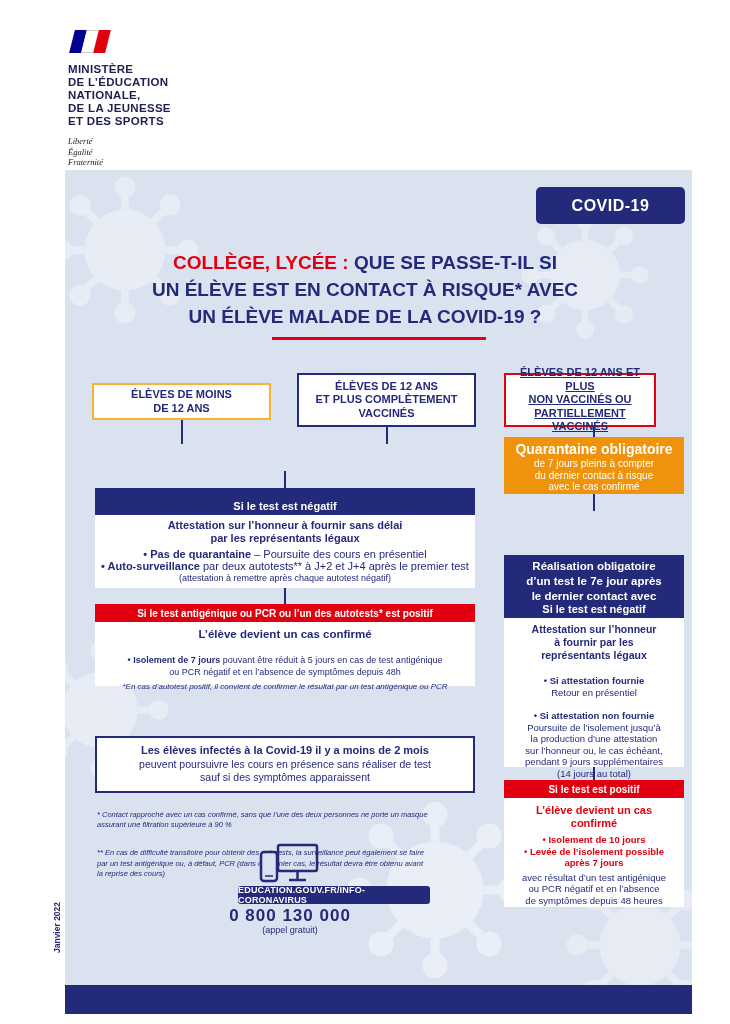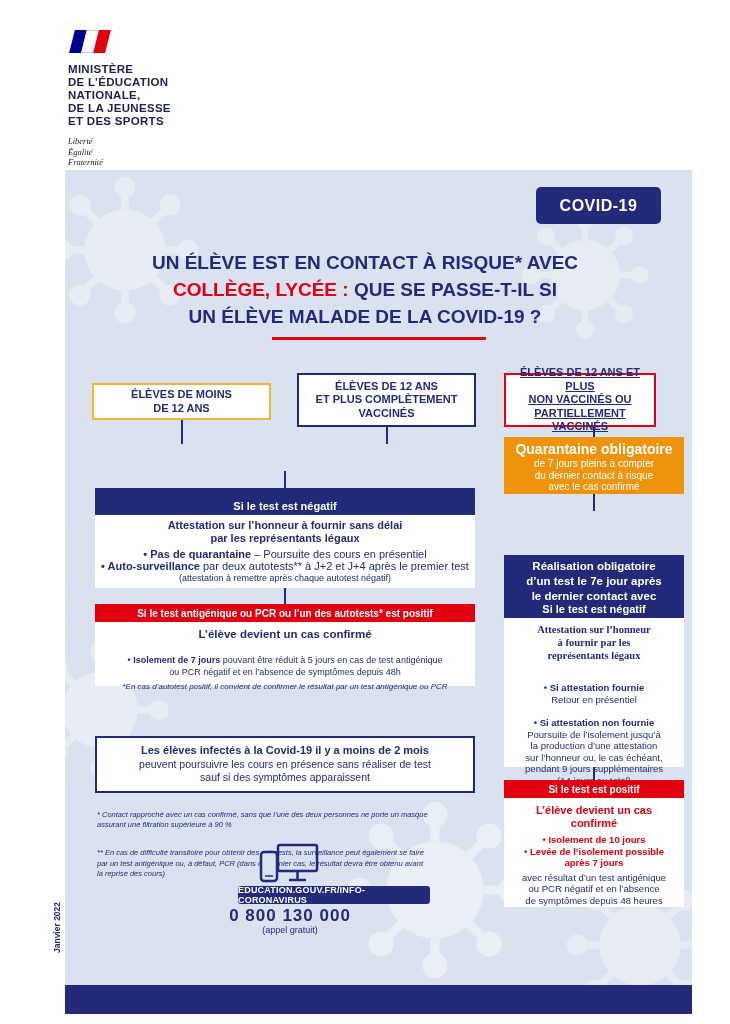--- a/index.html
+++ b/index.html
@@ -24,21 +24,21 @@
   .panel{ position:absolute; left:65px; top:170px; width:627px; height:815px; background:var(--bg); overflow:hidden; }
   .footer-bar{ position:absolute; left:65px; top:985px; width:627px; height:29px; background:var(--blue); }
   .virus{ position:absolute; color:#ffffff; }
   .v1{ left:-15px; top:5px;   width:150px; height:150px; opacity:.40; }
   .v2{ left:455px; top:40px;  width:130px; height:130px; opacity:.35; }
   .v3{ left:-35px; top:470px; width:140px; height:140px; opacity:.40; }
   .v4{ left:280px; top:630px; width:180px; height:180px; opacity:.45; }
   .v5{ left:500px; top:700px; width:150px; height:150px; opacity:.35; }
 
   
-  .covid-badge{ position:absolute; left:536px; top:187px; width:125px; height:37px; background:var(--blue);
+  .covid-badge{ position:absolute; left:536px; top:187px; width:149px; height:37px; background:var(--blue);
     color:#fff; font-weight:bold; font-size:16px; letter-spacing:.5px; border-radius:5px;
     display:flex; align-items:center; justify-content:center; }
   .title{ position:absolute; left:80px; top:249px; width:570px; text-align:center;
     font-weight:bold; font-size:19px; line-height:27px; color:var(--blue); }
   .title .lead{ color:var(--red); }
   .title-rule{ position:absolute; left:272px; top:337px; width:214px; height:3px; background:var(--red); }
 
   
   .col-head{ position:absolute; background:#fff; color:var(--blue); font-weight:bold; font-size:11px; line-height:13.5px;
     text-align:center; display:flex; align-items:center; justify-content:center; white-space:pre-line; }
@@ -82,21 +82,21 @@
   .neg-left .line{ font-size:11px; line-height:12px; }
   .neg-left .note{ font-size:9px; line-height:12px; }
 
   .pos-left{ left:95px; top:604px; width:380px; height:82px; }
   .pos-left .status{ font-weight:bold; font-size:11.5px; margin:2px 0 2px; }
   .pos-left .line{ font-size:9px; line-height:12px; }
   .pos-left .it-note{ font-style:italic; font-size:8px; margin-top:4px; }
 
   .neg-right{ left:504px; top:600px; width:180px; height:167px; }
   .neg-right .body{ padding:5px 6px 6px; }
-  .neg-right .intro{ font-weight:bold; font-size:10.5px; line-height:13px; margin-bottom:20px;font-family:Liberation Serif, serif; }
+  .neg-right .intro{ font-weight:bold; font-size:10.5px; line-height:13px; margin-bottom:13px; }
   .neg-right .bl{ font-size:9.5px; line-height:11.5px; }
   .neg-right .mt{ margin-top:12px; }
 
   .pos-right{ left:504px; top:780px; width:180px; height:127px; }
   .pos-right .status{ font-weight:bold; font-size:11px; line-height:13px; margin:2px 0 4px; }
   .pos-right .bl{ font-size:9.5px; line-height:11.5px; }
   .pos-right .cond{ font-size:9.5px; line-height:11.5px; margin-top:3px; color:var(--blue); }
 
   .infected{ position:absolute; left:95px; top:736px; width:380px; height:57px; background:#fff;
     border:2px solid var(--blue); color:var(--blue); text-align:center; font-size:10.5px; line-height:13.5px; padding-top:6px; }
@@ -184,24 +184,24 @@
       </svg>
     <svg class="virus v5" viewBox="0 0 100 100">
         <use href="#virusShape"></use>
       </svg>
   </div>
   <div class="footer-bar"></div>
 
   <div class="covid-badge">COVID-19</div>
 
   <div class="title">
-    <div>UN ÉLÈVE EST EN CONTACT À RISQUE* AVEC</div>
     <div>
       <span class="lead">COLLÈGE, LYCÉE :</span><span> QUE SE PASSE-T-IL SI</span>
     </div>
+    <div>UN ÉLÈVE EST EN CONTACT À RISQUE* AVEC</div>
     <div>UN ÉLÈVE MALADE DE LA COVID-19 ?</div>
   </div>
   <div class="title-rule"></div>
 
   <div class="col-head c1">ÉLÈVES DE MOINS
 DE 12 ANS</div>
   <div class="col-head c2">ÉLÈVES DE 12 ANS
 ET PLUS COMPLÈTEMENT
 VACCINÉS</div>
   <div class="col-head c3">ÉLÈVES DE 12 ANS ET PLUS

